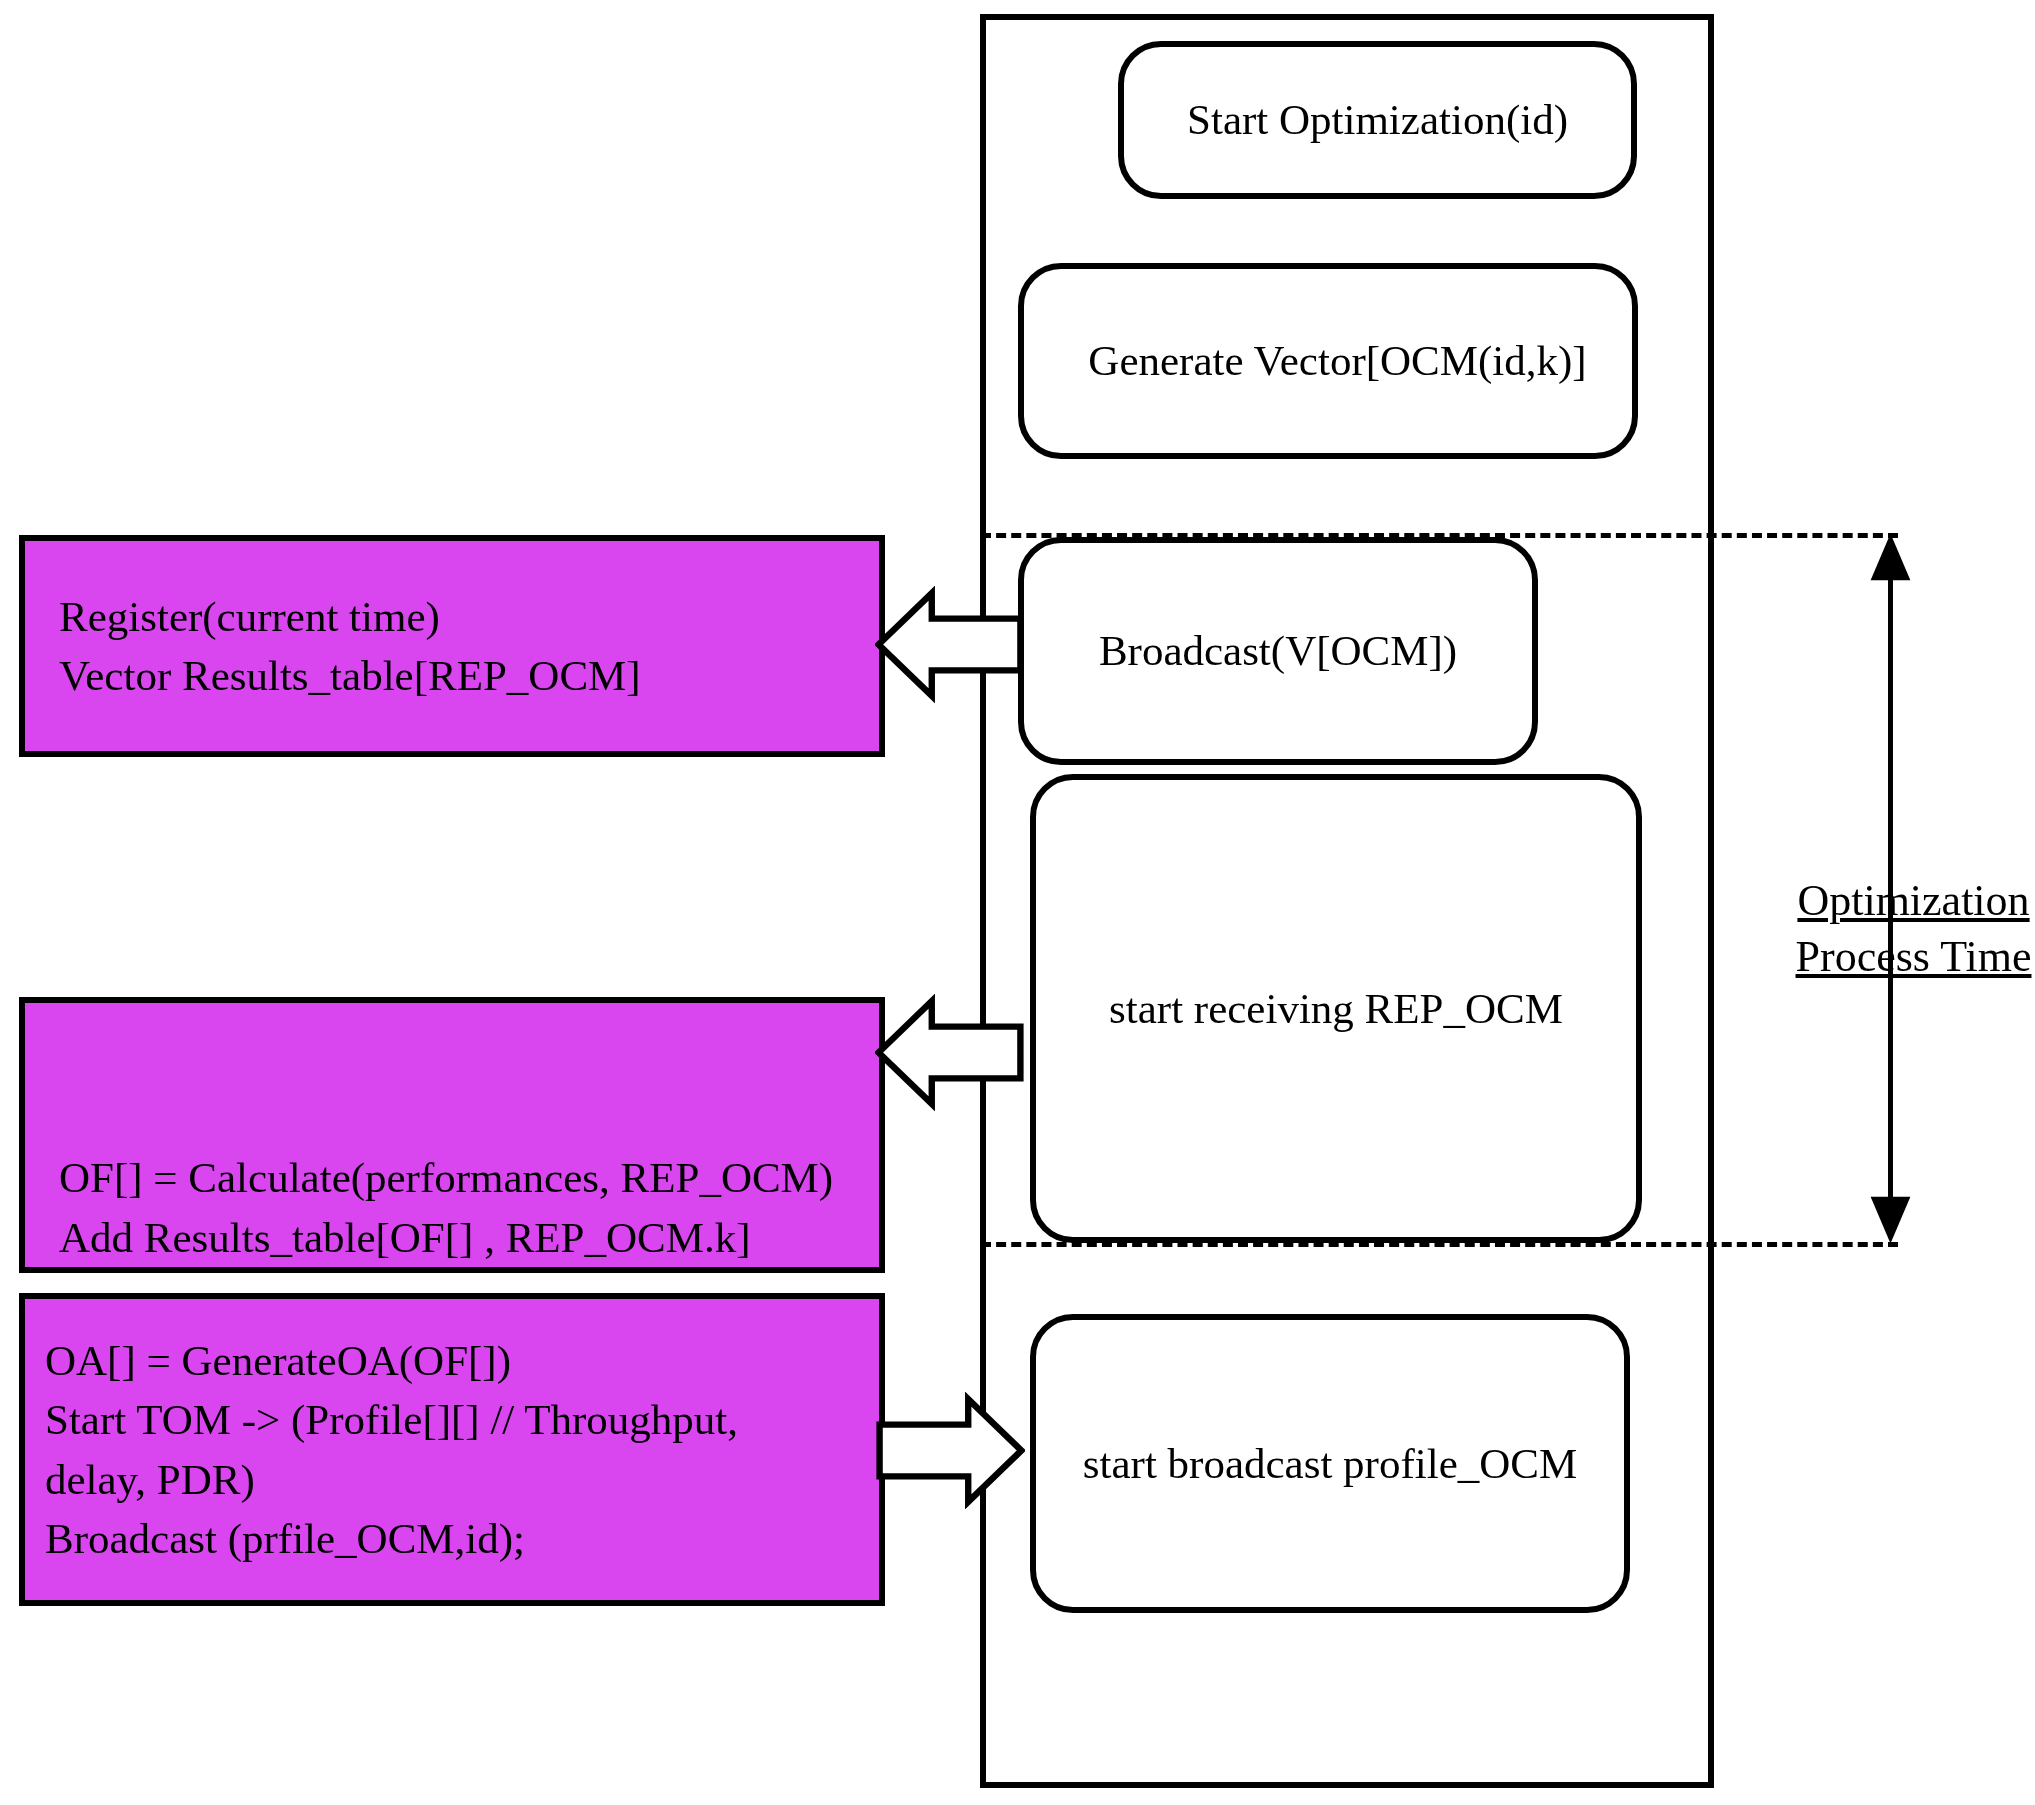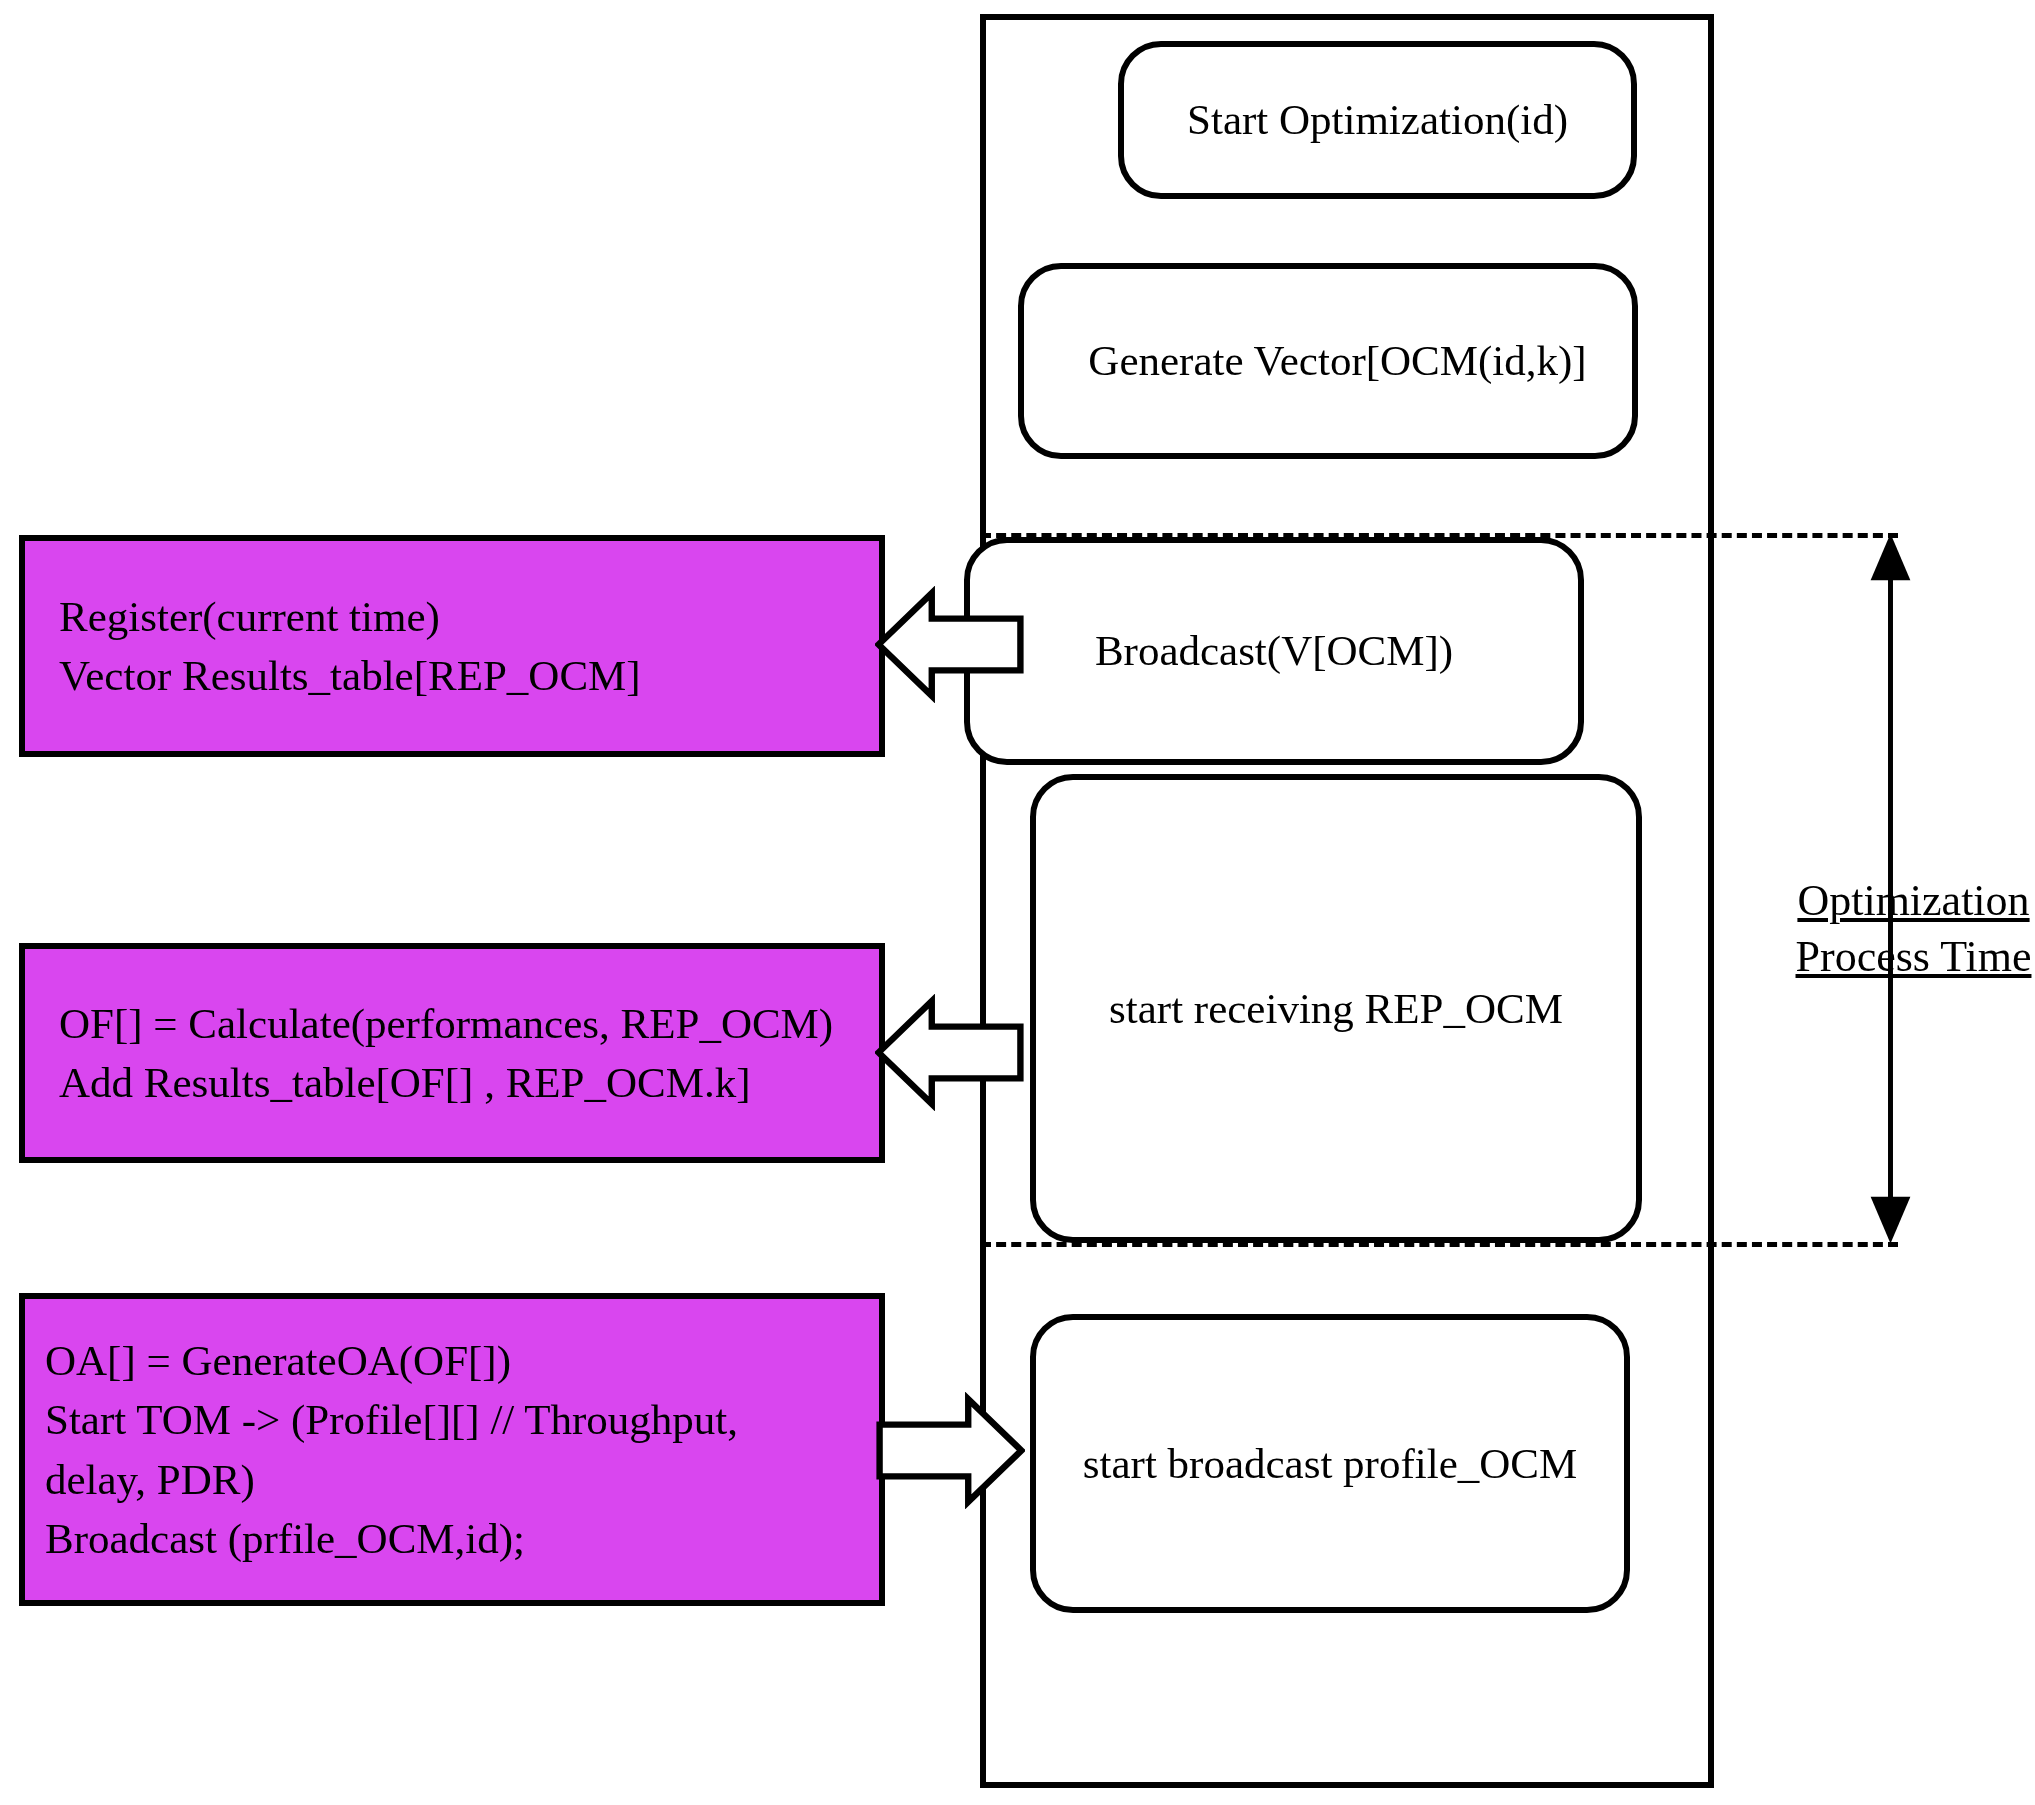--- a/index.html
+++ b/index.html
@@ -37,41 +37,41 @@
     align-items: center;
     justify-content: center;
     text-align: center;
     font-size: 43px;
     line-height: 1.25;
     color: #000000;
     padding: 0 17px;
   }
   .node-start       { left: 1118px; top: 41px;   width: 519px;  height: 158px; }
   .node-generate    { left: 1018px; top: 263px;  width: 620px;  height: 196px; padding-left: 36px; }
-  .node-broadcast   { left: 964px; top: 537px;  width: 620px;  height: 228px; text-align: center; }
+  .node-broadcast   { left: 1018px; top: 537px;  width: 520px;  height: 228px; text-align: center; }
   .node-receiving   { left: 1030px; top: 774px; width: 612px;  height: 469px; }
   .node-profile     { left: 1030px; top: 1314px; width: 600px;  height: 299px; }
 
   
   .lbox {
     position: absolute;
     border: 6.4px solid #000000;
     box-sizing: border-box;
     background: #d946ef;
     font-size: 43px;
     line-height: 1.38;
     color: #000000;
     display: flex;
     flex-direction: column;
     justify-content: center;
     padding: 0 34px;
     white-space: pre-wrap;
   }
   .lbox-register { left: 19px; top: 535px;  width: 866px; height: 222px; }
-  .lbox-of       { left: 19px; top: 943px; width: 866px; height: 220px; }
+  .lbox-of       { left: 19px; top: 997px; width: 866px; height: 276px; justify-content: flex-end; }
   .lbox-oa       { left: 19px; top: 1293px; width: 866px; height: 313px; padding-left: 20px; }
   .lbox-line { display: block; }
 
   
   .block-arrow {
     position: absolute;
   }
 
   
   .dash-line {

